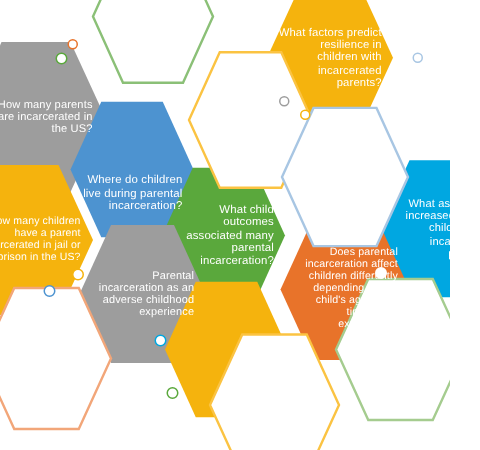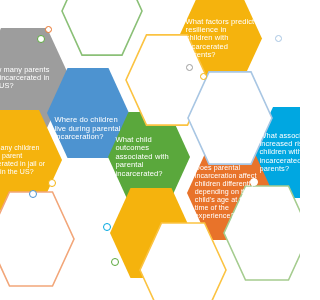--- a/index.html
+++ b/index.html
@@ -16,21 +16,21 @@
     display:flex;
     align-items:center;
     justify-content:center;
     box-sizing:border-box;
   }
   .hex svg{position:absolute;left:0;top:0;width:100%;height:100%;overflow:visible;}
   .hex .label{
     position:relative;
     z-index:2;
     color:#ffffff;
-    text-align:left;
+    text-align:right;
     line-height:1.12;
     padding:0 9%;
     letter-spacing:0.1px;
     word-break:break-word;
   }
   .hex.outline .label{color:transparent;}
 
   .node-dot{
     position:absolute;
     z-index:5;
@@ -64,27 +64,33 @@
     <div class="hex filled" style="left: 178px; top: -9px; width: 84px; height: 95px;">
       <svg viewBox="0 0 100 100" preserveAspectRatio="none">
         <polygon points="25,2 75,2 100,50 75,98 25,98 0,50" fill="#f5b30d" stroke="none"></polygon>
       </svg>
       <div class="label" style="font-size: 7.5px;">What factors predict resilience in children with incarcerated parents?</div>
     </div>
     <div class="hex filled" style="left: 108px; top: 110px; width: 82px; height: 94px;">
       <svg viewBox="0 0 100 100" preserveAspectRatio="none">
         <polygon points="25,2 75,2 100,50 75,98 25,98 0,50" fill="#5aa83c" stroke="none"></polygon>
       </svg>
-      <div class="label" style="font-size: 7.6px;">What child outcomes associated with parental incarcerated?</div>
+      <div class="label" style="font-size: 7.6px;">What child outcomes associated many parental incarceration?</div>
     </div>
     <div class="hex filled" style="left: 252px; top: 105px; width: 84px; height: 95px;">
       <svg viewBox="0 0 100 100" preserveAspectRatio="none">
         <polygon points="25,2 75,2 100,50 75,98 25,98 0,50" fill="#00a7e1" stroke="none"></polygon>
       </svg>
       <div class="label" style="font-size: 7.4px;">What associated increased risk for children with incarcerated parents?</div>
+    </div>
+    <div class="hex filled" style="left: 53px; top: 148px; width: 84px; height: 96px;">
+      <svg viewBox="0 0 100 100" preserveAspectRatio="none">
+        <polygon points="25,2 75,2 100,50 75,98 25,98 0,50" fill="#9d9d9d" stroke="none"></polygon>
+      </svg>
+      <div class="label" style="font-size: 7.3px;">Parental incarceration as an adverse childhood experience</div>
     </div>
     <div class="hex filled" style="left: 110px; top: 186px; width: 82px; height: 94px;">
       <svg viewBox="0 0 100 100" preserveAspectRatio="none">
         <polygon points="25,2 75,2 100,50 75,98 25,98 0,50" fill="#f5b30d" stroke="none"></polygon>
       </svg>
     </div>
     <div class="hex filled" style="left: 187px; top: 144px; width: 86px; height: 98px;">
       <svg viewBox="0 0 100 100" preserveAspectRatio="none">
         <polygon points="25,2 75,2 100,50 75,98 25,98 0,50" fill="#e8732a" stroke="none"></polygon>
       </svg>

